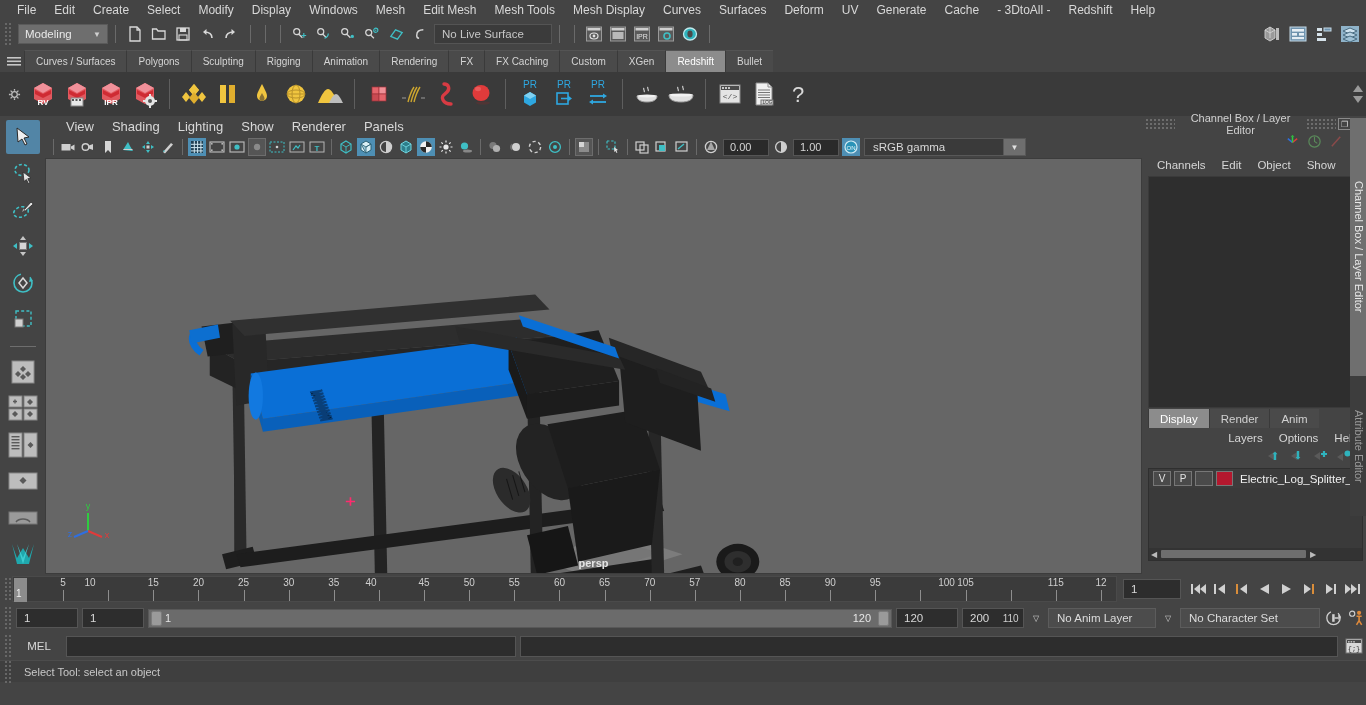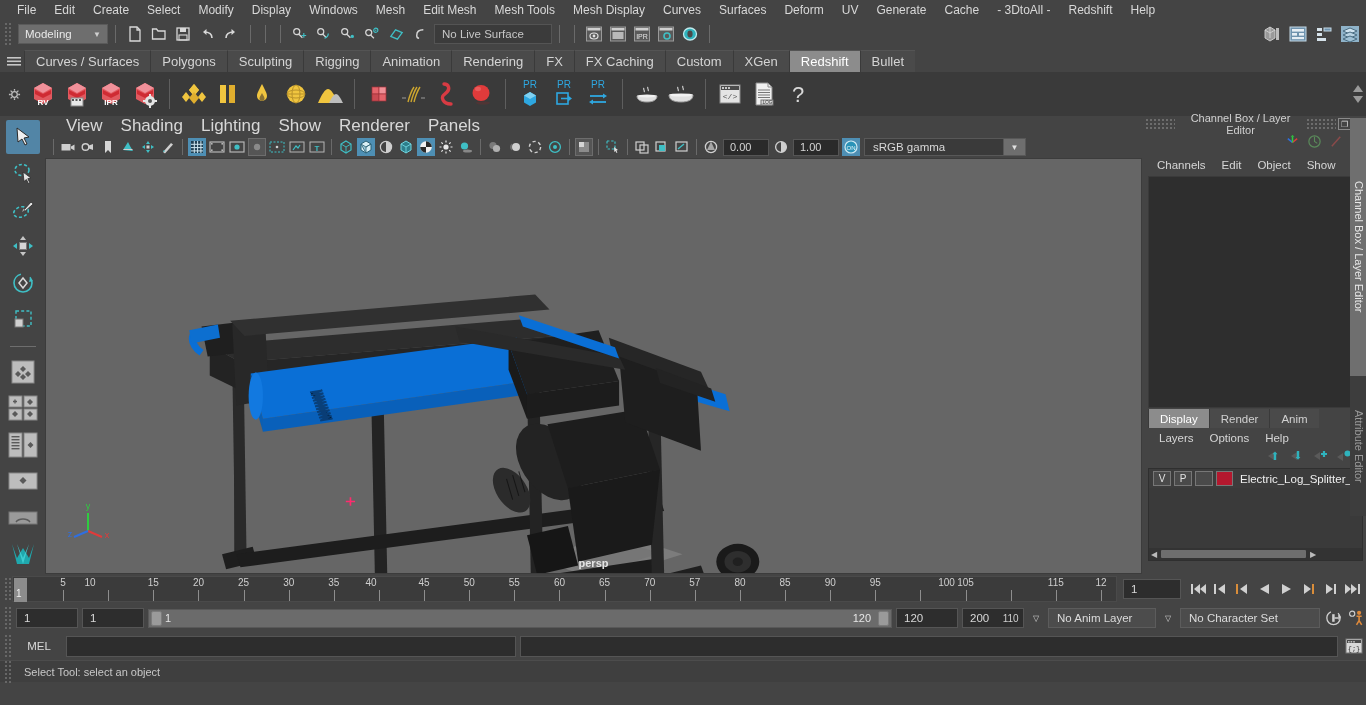--- a/index.html
+++ b/index.html
@@ -27,42 +27,42 @@
   .vsep { width:1px; height:18px; background:#6a6a6a; margin:0 7px; flex:0 0 1px; }
   .sbtn { width:22px; height:22px; display:flex; align-items:center; justify-content:center; margin:0 1px; flex:0 0 22px;}
   .sbtn svg { display:block; }
   .livesurface { width:118px; height:20px; background:#3b3b3b; border:1px solid #545454; display:flex; align-items:center;
       padding-left:7px; color:#c6c6c6; font-size:11.5px; margin-left:2px;}
   .right-icons { position:absolute; right:4px; top:2px; display:flex; gap:2px; }
   .right-icons .ri { width:24px; height:24px; display:flex; align-items:center; justify-content:center; }
 
   
   .shelf-tabs { height:24px; background:#444; display:flex; align-items:flex-end; padding-left:4px; }
-  .shelf-tab { height:22px; padding:8px 11px; display:flex; align-items:center; font-size:13px;
+  .shelf-tab { height:22px; padding:8px 11px; display:flex; align-items:center; font-size:10px;
       color:#d4d4d4; background:#4a4a4a; border-left:1px solid #3a3a3a; border-top:1px solid #545454;}
   .shelf-tab.active { background:#8c8c8c; color:#ffffff; }
   .shelf-hamb { width:20px; height:22px; display:flex; align-items:center; justify-content:center; }
   .shelf-body { height:44px; background:#3a3a3a; display:flex; align-items:center; padding-left:2px; }
   .shelf-gear { width:24px; height:44px; display:flex; align-items:center; justify-content:center; }
   .shelf-items { display:flex; align-items:center; height:44px; }
   .sh-ic { width:34px; height:38px; display:flex; align-items:center; justify-content:center; }
   .sh-sep { width:1px; height:30px; background:#5e5e5e; margin:0 7px; }
   .shelf-scroll { margin-left:auto; width:16px; height:44px; display:flex; flex-direction:column;
       align-items:center; justify-content:center; gap:4px;}
 
   
   .main { display:flex; height:458px; background:#444; }
   .toolbox { width:45px; background:#444; padding-top:4px; display:flex; flex-direction:column; align-items:center; }
   .tb { width:34px; height:34px; display:flex; align-items:center; justify-content:center; margin-bottom:3px; border-radius:2px;}
   .tb.active { background:#5285a6; }
   .tb-div { width:26px; height:1px; background:#6e6e6e; margin:7px 0 8px 0; }
 
   .viewport-wrap { flex:1; display:flex; flex-direction:column; background:#444; padding-right:3px;}
   .vp-menu { height:20px; background:#444; display:flex; align-items:center; padding-left:12px; }
-  .vp-menu .mi { padding:0 9px; font-size:17px; color:#d8d8d8; }
+  .vp-menu .mi { padding:0 9px; font-size:13px; color:#d8d8d8; }
   .vp-tools { height:22px; background:#444; display:flex; align-items:center; padding-left:4px; }
   .vtb { width:18px; height:18px; display:flex; align-items:center; justify-content:center; margin:0 1px; flex:0 0 18px;}
   .vtb.on { background:#4e8fb4; }
   .vtb.framed { border:1px solid #6d6d6d; background:#555; }
   .vsep2 { width:1px; height:16px; background:#6a6a6a; margin:0 4px; flex:0 0 1px;}
   .numfield { width:46px; height:17px; background:#2a2a2a; border:1px solid #555; color:#d6d6d6;
       font-size:11px; display:flex; align-items:center; padding-left:6px; margin:0 2px; }
   .gamma-field { width:140px; height:18px; background:#3a3a3a; border:1px solid #585858; color:#d8d8d8;
       font-size:11.5px; display:flex; align-items:center; padding-left:8px; margin-left:3px;}
   .gamma-arrow { width:22px; height:18px; background:#6e6e6e; border:1px solid #585858; border-left:none;
@@ -81,21 +81,21 @@
   .rp-title .wbtn { width:13px; height:12px; border:1px solid #8a8a8a; display:flex; align-items:center;
       justify-content:center; font-size:8px; margin-left:2px; color:#ddd;}
   .rp-icons { height:22px; display:flex; align-items:center; justify-content:flex-end; padding-right:22px; gap:7px;}
   .rp-menu { height:22px; display:flex; align-items:center; padding-left:4px; }
   .rp-menu .mi { padding:0 8px; font-size:11.5px; color:#d6d6d6; }
   .chanbox { flex:0 0 232px; margin:0 3px; background:#2e2e2e; border:1px solid #3a3a3a;}
   .lay-tabs { height:20px; display:flex; align-items:flex-end; padding-left:3px; }
   .lay-tab { height:19px; padding:0 11px; display:flex; align-items:center; font-size:11.5px;
       background:#4a4a4a; color:#d0d0d0; border-left:1px solid #3a3a3a;}
   .lay-tab.active { background:#8c8c8c; color:#fff; }
-  .lay-menu { height:20px; display:flex; align-items:center; padding-left:6px; }
+  .lay-menu { height:20px; display:flex; align-items:center; padding-left:6px;justify-content:flex-end; }
   .lay-menu .mi { padding:0 8px; font-size:11.5px; color:#d6d6d6;}
   .lay-btns { height:18px; display:flex; align-items:center; justify-content:flex-end; gap:7px; padding-right:14px;}
   .lay-list { margin:2px 3px 0 3px; background:#3a3a3a; border:1px solid #2f2f2f; height:93px; position:relative;}
   .lay-row { height:19px; background:#3c3c3c; display:flex; align-items:center; padding-left:4px; gap:3px;}
   .lay-cell { width:18px; height:15px; border:1px solid #777; background:#4a4a4a; display:flex;
       align-items:center; justify-content:center; font-size:10px; color:#e2e2e2;}
   .lay-color { width:17px; height:15px; background:#b4182e; border:1px solid #777;}
   .lay-name { font-size:11.5px; color:#efefef; white-space:nowrap; margin-left:4px; }
   .lay-hscroll { position:absolute; left:0; right:0; bottom:0; height:12px; background:#333;
       display:flex; align-items:center; }

